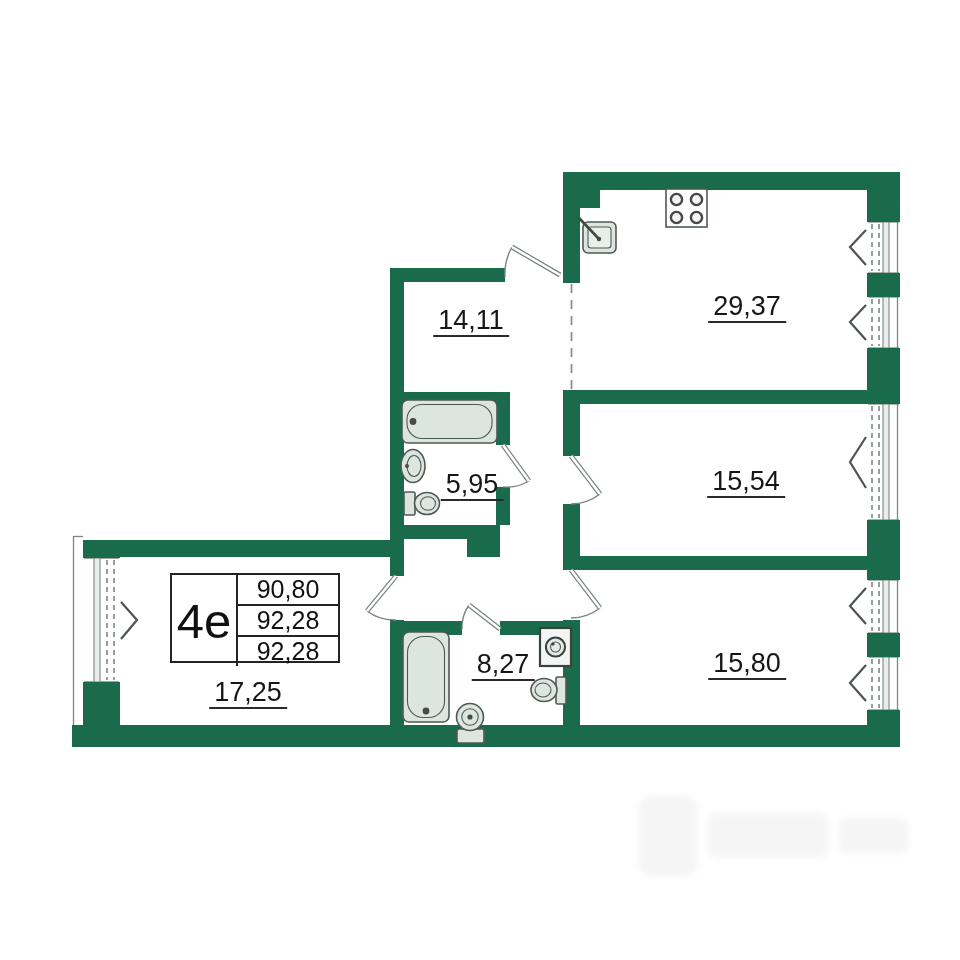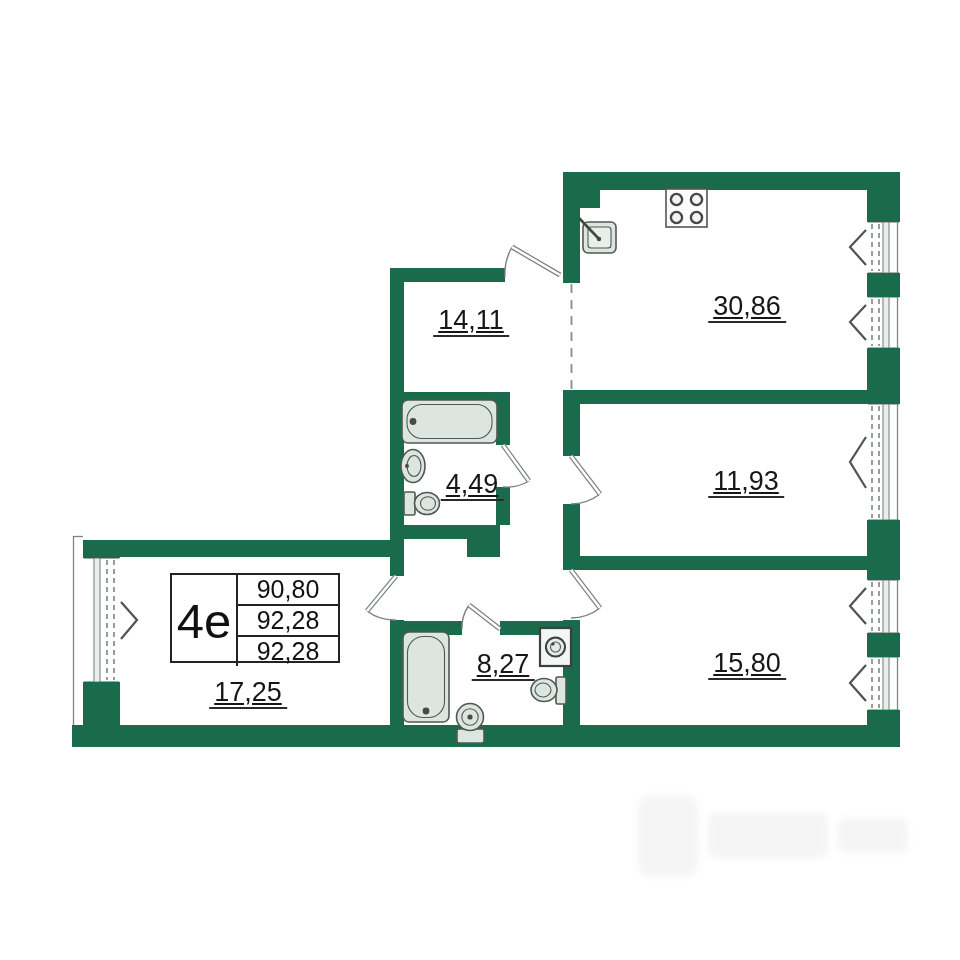--- a/index.html
+++ b/index.html
@@ -19,21 +19,21 @@
   .dash2{stroke:var(--line);stroke-width:1.6;fill:none;stroke-dasharray:5 4;}
   .dash1{stroke:#8a8f8c;stroke-width:1.8;fill:none;stroke-dasharray:9 7;}
   .chev{stroke:#4d5451;stroke-width:2.2;fill:none;}
   .leaf-outer{stroke:#79837f;stroke-width:5;}
   .leaf-inner{stroke:#ffffff;stroke-width:2.6;}
   .arc{stroke:#79837f;stroke-width:1.4;fill:none;}
   .fx-s{stroke:var(--fixline);stroke-width:1.6;fill:var(--fixfill);}
   .fx-i{stroke:var(--fixline);stroke-width:1.1;fill:none;}
   .burner{fill:#f3f5f4;stroke:#474747;stroke-width:2.4;}
   .room-label{position:absolute;transform:translateX(-50%);font-size:27px;color:var(--text);
-    border-bottom:2.5px solid #2a2a2a;padding:0 5px 1px 5px;white-space:nowrap;line-height:1.05;text-decoration:underline;}
+    border-bottom:2.5px solid #2a2a2a;padding:0 5px 1px 5px;white-space:nowrap;line-height:1.05;}
   .card{position:absolute;left:170px;top:573px;width:170px;height:90px;box-sizing:border-box;
     display:grid;grid-template-columns:66px 1fr;grid-template-rows:repeat(3,1fr);
     border:2.5px solid #232323;background:#fff;color:#111;}
   .card-type{grid-column:1;grid-row:1/4;display:flex;align-items:center;justify-content:center;
     font-size:49px;border-right:2.5px solid #232323;}
   .card-val{grid-column:2;display:flex;align-items:center;justify-content:center;font-size:25px;
     border-bottom:2.5px solid #232323;}
   .card-val.last{border-bottom:none;}
   .wm{position:absolute;left:628px;top:778px;width:300px;height:115px;opacity:.55;
     filter:blur(3px);pointer-events:none;}
@@ -219,23 +219,23 @@
       <circle cx="553" cy="644" r="1.6" style="fill:#39423e"></circle>
     </g>
     <g>
       <rect x="556" y="677" width="10" height="27" rx="1.5" class="fx-s"></rect>
       <ellipse cx="544" cy="690" rx="13" ry="11.5" class="fx-s"></ellipse>
       <ellipse cx="543" cy="690" rx="8" ry="7" class="fx-i"></ellipse>
     </g>
   </svg>
 
   <div class="room-label" style="left:471px;top:306px;">14,11</div>
-  <div class="room-label" style="left:747px;top:292px;">30,86</div>
-  <div class="room-label" style="left:472px;top:470px;">4,49</div>
-  <div class="room-label" style="left:746px;top:467px;">11,93</div>
+  <div class="room-label" style="left:747px;top:292px;">29,37</div>
+  <div class="room-label" style="left:472px;top:470px;">5,95</div>
+  <div class="room-label" style="left:746px;top:467px;">15,54</div>
   <div class="room-label" style="left:503px;top:650px;">8,27</div>
   <div class="room-label" style="left:747px;top:649px;text-align:right;">15,80</div>
   <div class="room-label" style="left:248px;top:678px;">17,25</div>
 
   <div class="card">
     <div class="card-type">4е</div>
     <div class="card-val">90,80</div>
     <div class="card-val">92,28</div>
     <div class="card-val last">92,28</div>
   </div>

